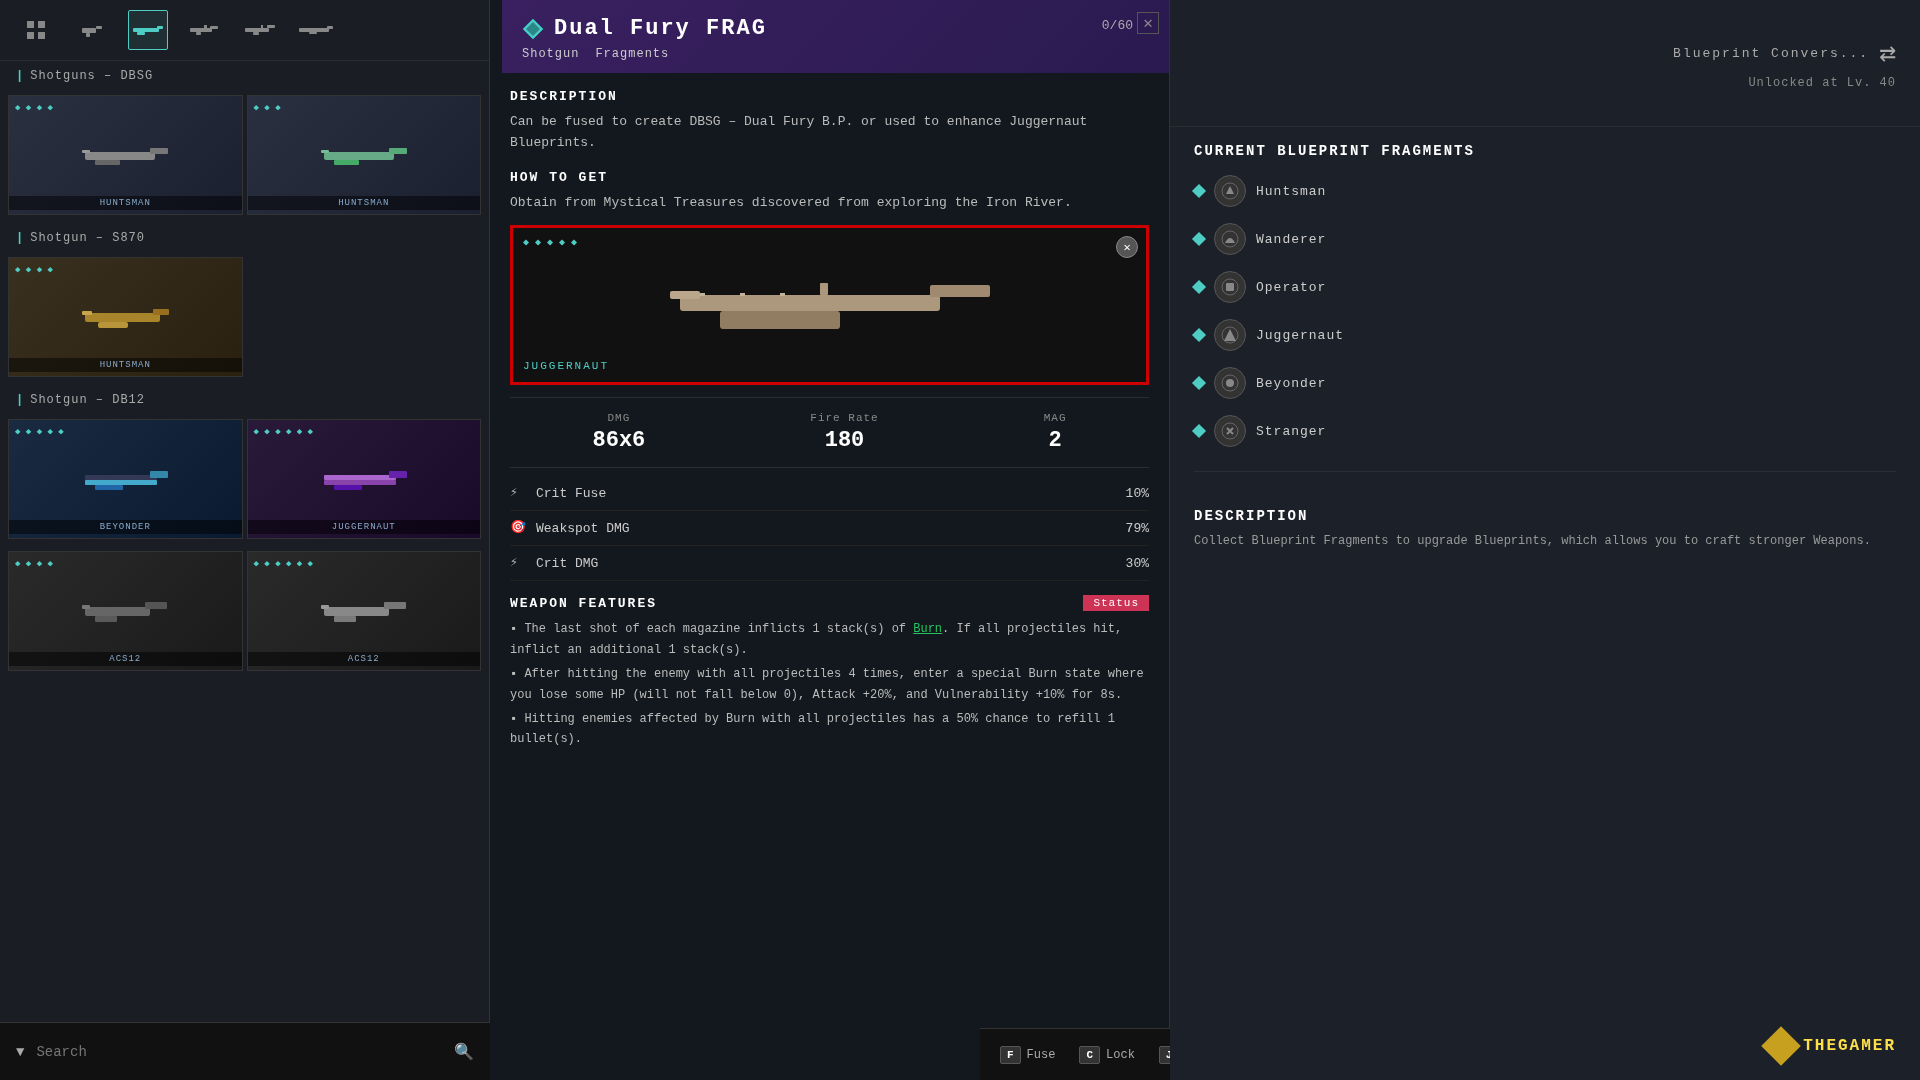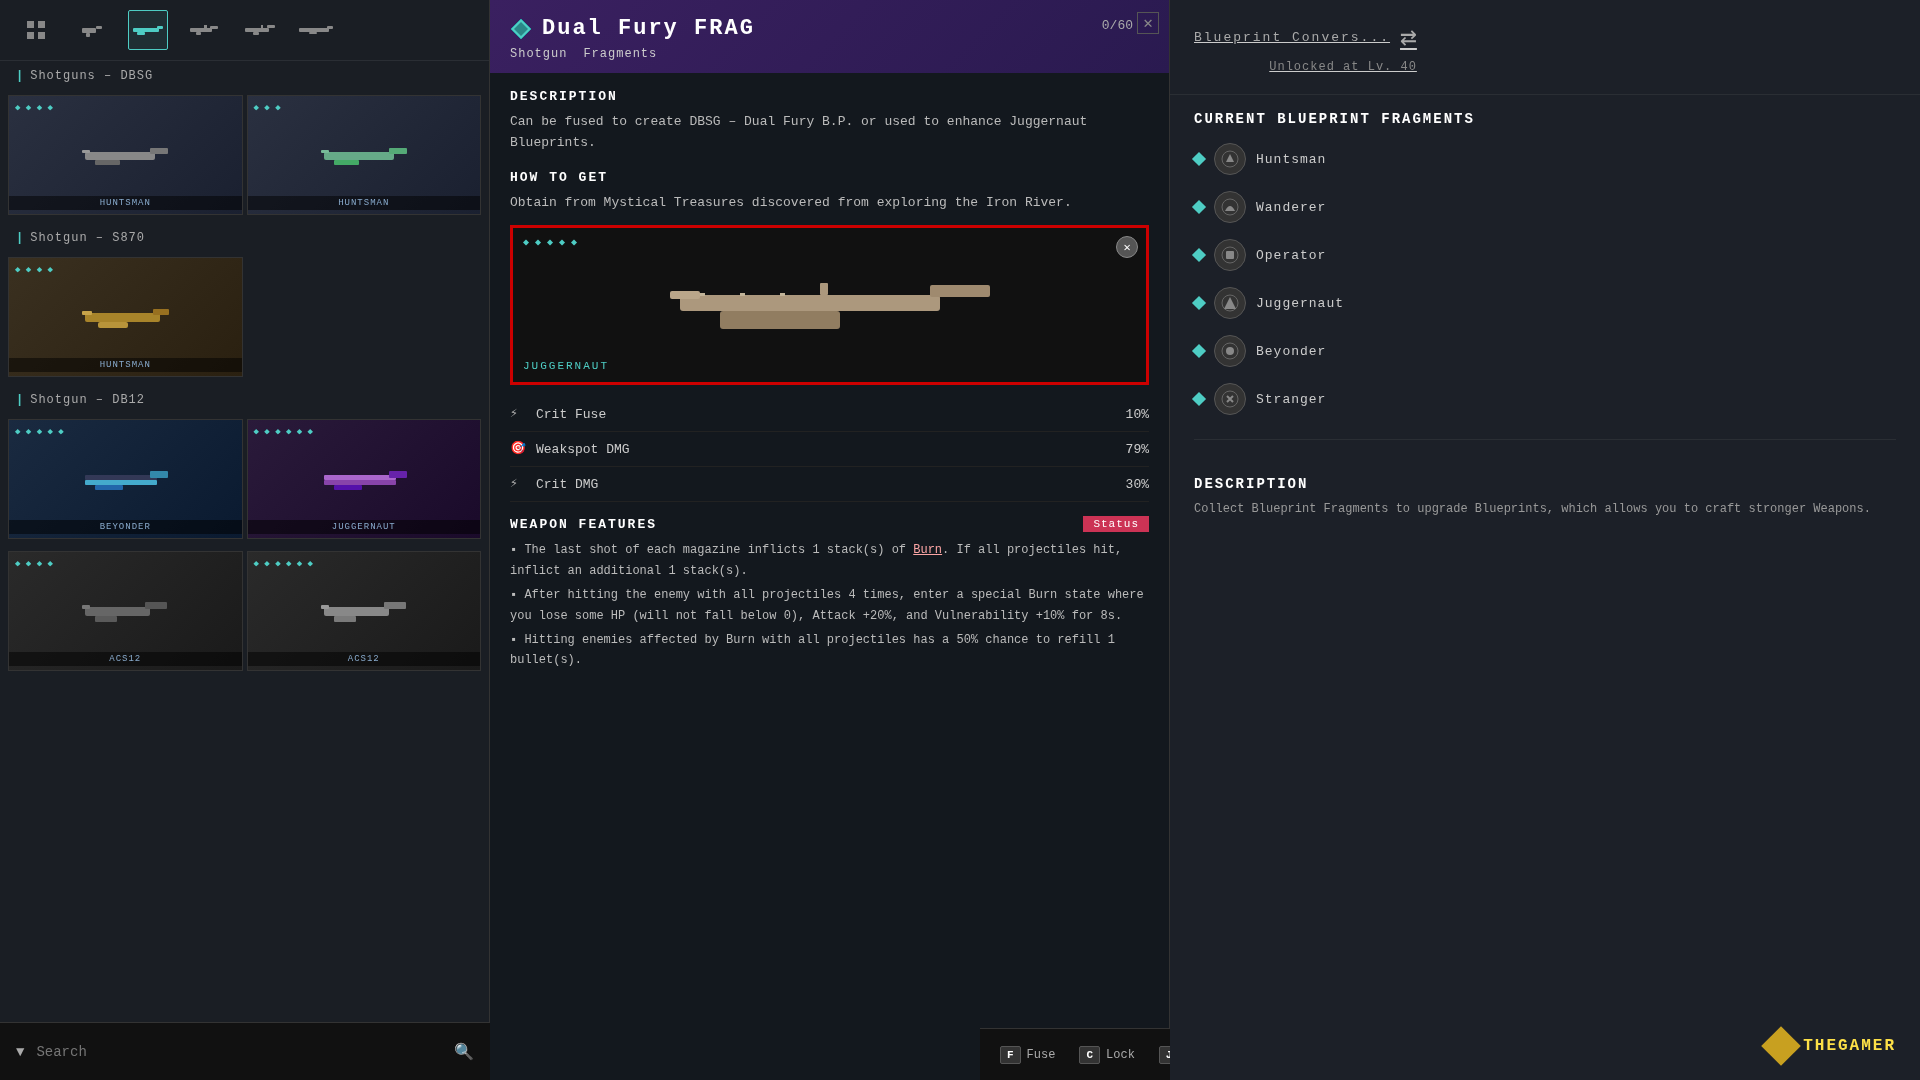--- a/index.html
+++ b/index.html
@@ -169,20 +169,21 @@
       height: 1080px;
       background: rgba(20,24,30,0.97);
       border-right: 1px solid #333;
     }
 
     
     .item-header {
       background: linear-gradient(135deg, #3a2060 0%, #2a1a50 100%);
       padding: 16px 20px 12px;
       position: relative;
+      margin-left: 12px;
     }
     .item-header-top {
       display: flex;
       align-items: center;
       gap: 10px;
       margin-bottom: 6px;
     }
     .item-title {
       font-size: 22px;
       font-weight: bold;
@@ -345,21 +346,21 @@
       padding: 2px 10px;
       letter-spacing: 1px;
     }
     .feature-text {
       font-size: 12px;
       color: #bbb;
       line-height: 1.7;
       margin-bottom: 4px;
     }
     .feature-text .burn-link {
-      color: #fca5a5;
+      color: #22c55e;
       text-decoration: underline;
     }
 
     
     .detail-actions {
       position: absolute;
       bottom: 0; left: 490px;
       width: 680px;
       height: 52px;
       background: #111;
@@ -389,27 +390,26 @@
     
     .right-panel {
       position: absolute;
       left: 1170px; top: 0;
       width: 750px;
       height: 1080px;
       background: #1c2028;
     }
 
     .blueprint-convert-section {
-      padding: 20px 24px;
+      padding: 36px 24px;
       border-bottom: 1px solid #2a2e34;
       display: flex;
       align-items: center;
-      justify-content: flex-start;
+      justify-content: flex-end;
       gap: 12px;
-      text-decoration: underline;
     }
     .convert-icon {
       color: #aaa;
       font-size: 28px;
     }
     .convert-label {
       font-size: 13px;
       color: #aaa;
       letter-spacing: 2px;
     }
@@ -713,20 +713,34 @@
           <rect x="10" y="36" width="30" height="8" rx="2" fill="#d8c0a0"></rect>
           <rect x="160" y="28" width="8" height="12" rx="1" fill="#c8b090"></rect>
           <rect x="40" y="38" width="5" height="3" rx="0" fill="#e0d0b0"></rect>
           <rect x="80" y="38" width="5" height="3" rx="0" fill="#e0d0b0"></rect>
           <rect x="120" y="38" width="5" height="3" rx="0" fill="#e0d0b0"></rect>
         </svg>
         <div class="weapon-preview-label">JUGGERNAUT</div>
       </div>
     </div>
 
+    <div class="stats-row">
+      <div class="stat-block">
+        <div class="stat-label">DMG</div>
+        <div class="stat-value">86x6</div>
+      </div>
+      <div class="stat-block">
+        <div class="stat-label">Fire Rate</div>
+        <div class="stat-value">180</div>
+      </div>
+      <div class="stat-block">
+        <div class="stat-label">MAG</div>
+        <div class="stat-value">2</div>
+      </div>
+    </div>
 
     <div class="combat-stat-row">
       <div class="combat-stat-left">
         <span class="combat-stat-icon">⚡</span>
         <span>Crit Fuse</span>
       </div>
       <span class="combat-stat-value">10%</span>
     </div>
     <div class="combat-stat-row">
       <div class="combat-stat-left">

